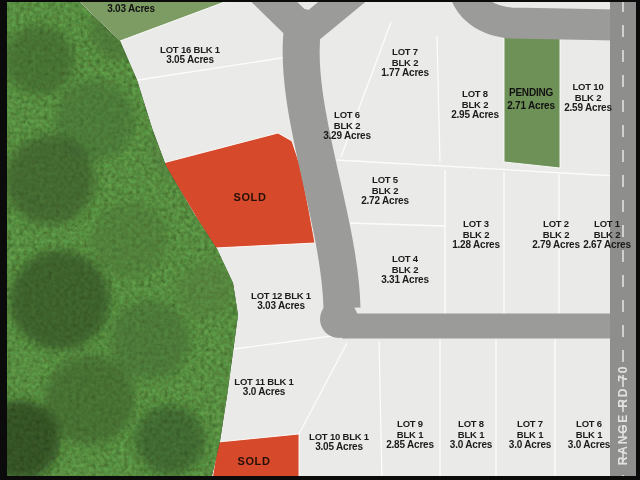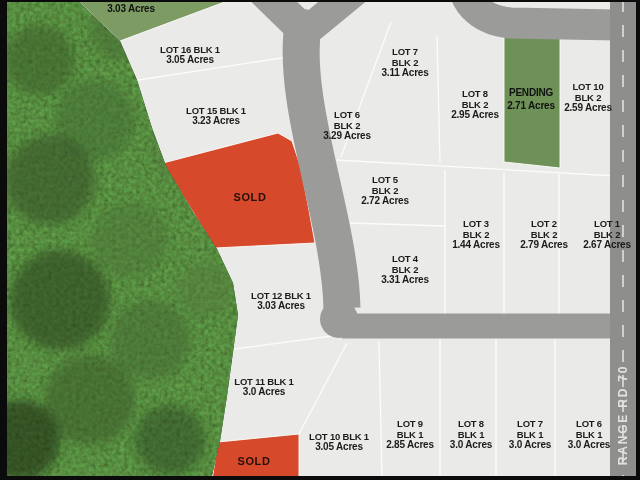--- a/index.html
+++ b/index.html
@@ -118,25 +118,20 @@
       <span class="ln"></span>
       <span class="ln acres">3.03 Acres</span>
     </div>
 
     <div class="lot-label" style="left:190px;top:54px">
       <span class="ln">LOT 16 BLK 1</span>
       <span class="ln"></span>
       <span class="ln acres">3.05 Acres</span>
     </div>
 
-    <div class="lot-label" style="left:216px;top:115px">
-      <span class="ln">LOT 15 BLK 1</span>
-      <span class="ln"></span>
-      <span class="ln acres">3.23 Acres</span>
-    </div>
 
     <div class="lot-label sold" style="left:250px;top:197px">
       <span class="ln">SOLD</span>
       <span class="ln"></span>
       <span class="ln acres"></span>
     </div>
 
     <div class="lot-label" style="left:281px;top:300px">
       <span class="ln">LOT 12 BLK 1</span>
       <span class="ln"></span>
@@ -151,21 +146,21 @@
 
     <div class="lot-label sold" style="left:254px;top:461px">
       <span class="ln">SOLD</span>
       <span class="ln"></span>
       <span class="ln acres"></span>
     </div>
 
     <div class="lot-label" style="left:405px;top:62px">
       <span class="ln">LOT 7</span>
       <span class="ln">BLK 2</span>
-      <span class="ln acres">3.11 Acres</span>
+      <span class="ln acres">1.77 Acres</span>
     </div>
 
     <div class="lot-label" style="left:475px;top:104px">
       <span class="ln">LOT 8</span>
       <span class="ln">BLK 2</span>
       <span class="ln acres">2.95 Acres</span>
     </div>
 
     <div class="lot-label pending" style="left:531px;top:99px">
       <span class="ln">PENDING</span>
@@ -193,24 +188,24 @@
 
     <div class="lot-label" style="left:405px;top:269px">
       <span class="ln">LOT 4</span>
       <span class="ln">BLK 2</span>
       <span class="ln acres">3.31 Acres</span>
     </div>
 
     <div class="lot-label" style="left:476px;top:234px">
       <span class="ln">LOT 3</span>
       <span class="ln">BLK 2</span>
-      <span class="ln acres">1.44 Acres</span>
-    </div>
-
-    <div class="lot-label" style="left:544px;top:234px">
+      <span class="ln acres">1.28 Acres</span>
+    </div>
+
+    <div class="lot-label" style="left:556px;top:234px">
       <span class="ln">LOT 2</span>
       <span class="ln">BLK 2</span>
       <span class="ln acres">2.79 Acres</span>
     </div>
 
     <div class="lot-label" style="left:607px;top:234px">
       <span class="ln">LOT 1</span>
       <span class="ln">BLK 2</span>
       <span class="ln acres">2.67 Acres</span>
     </div>

